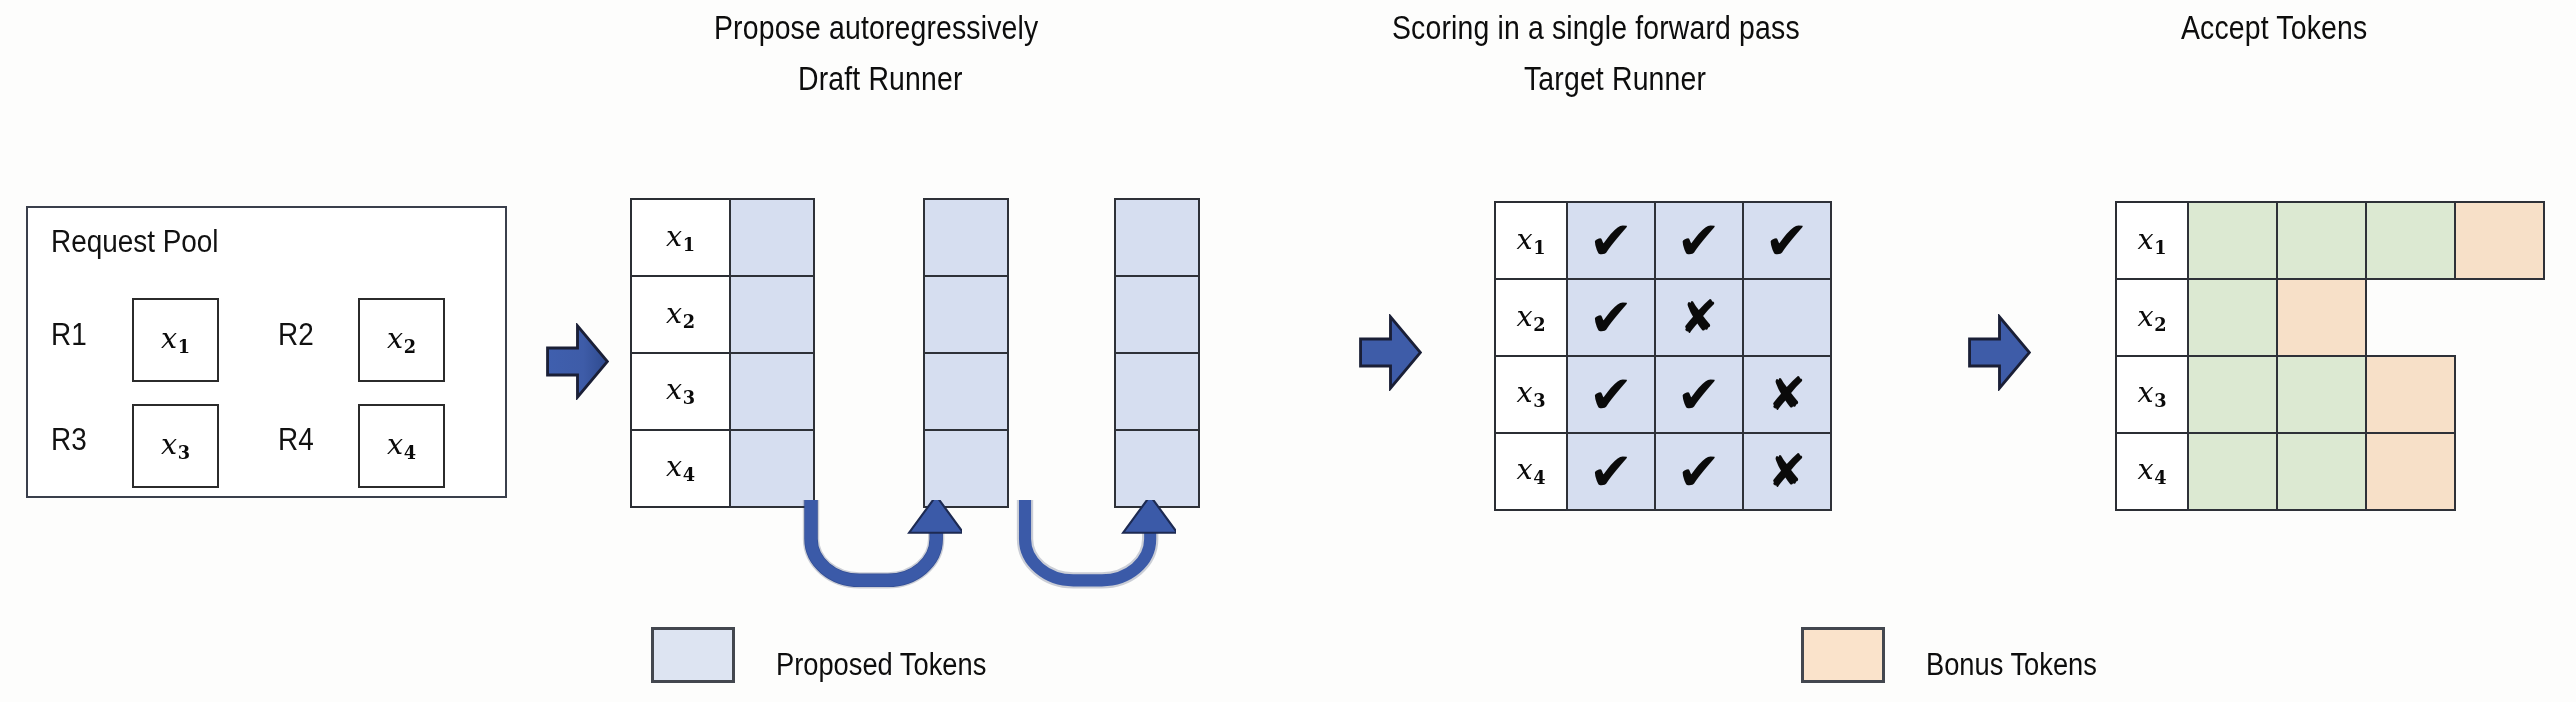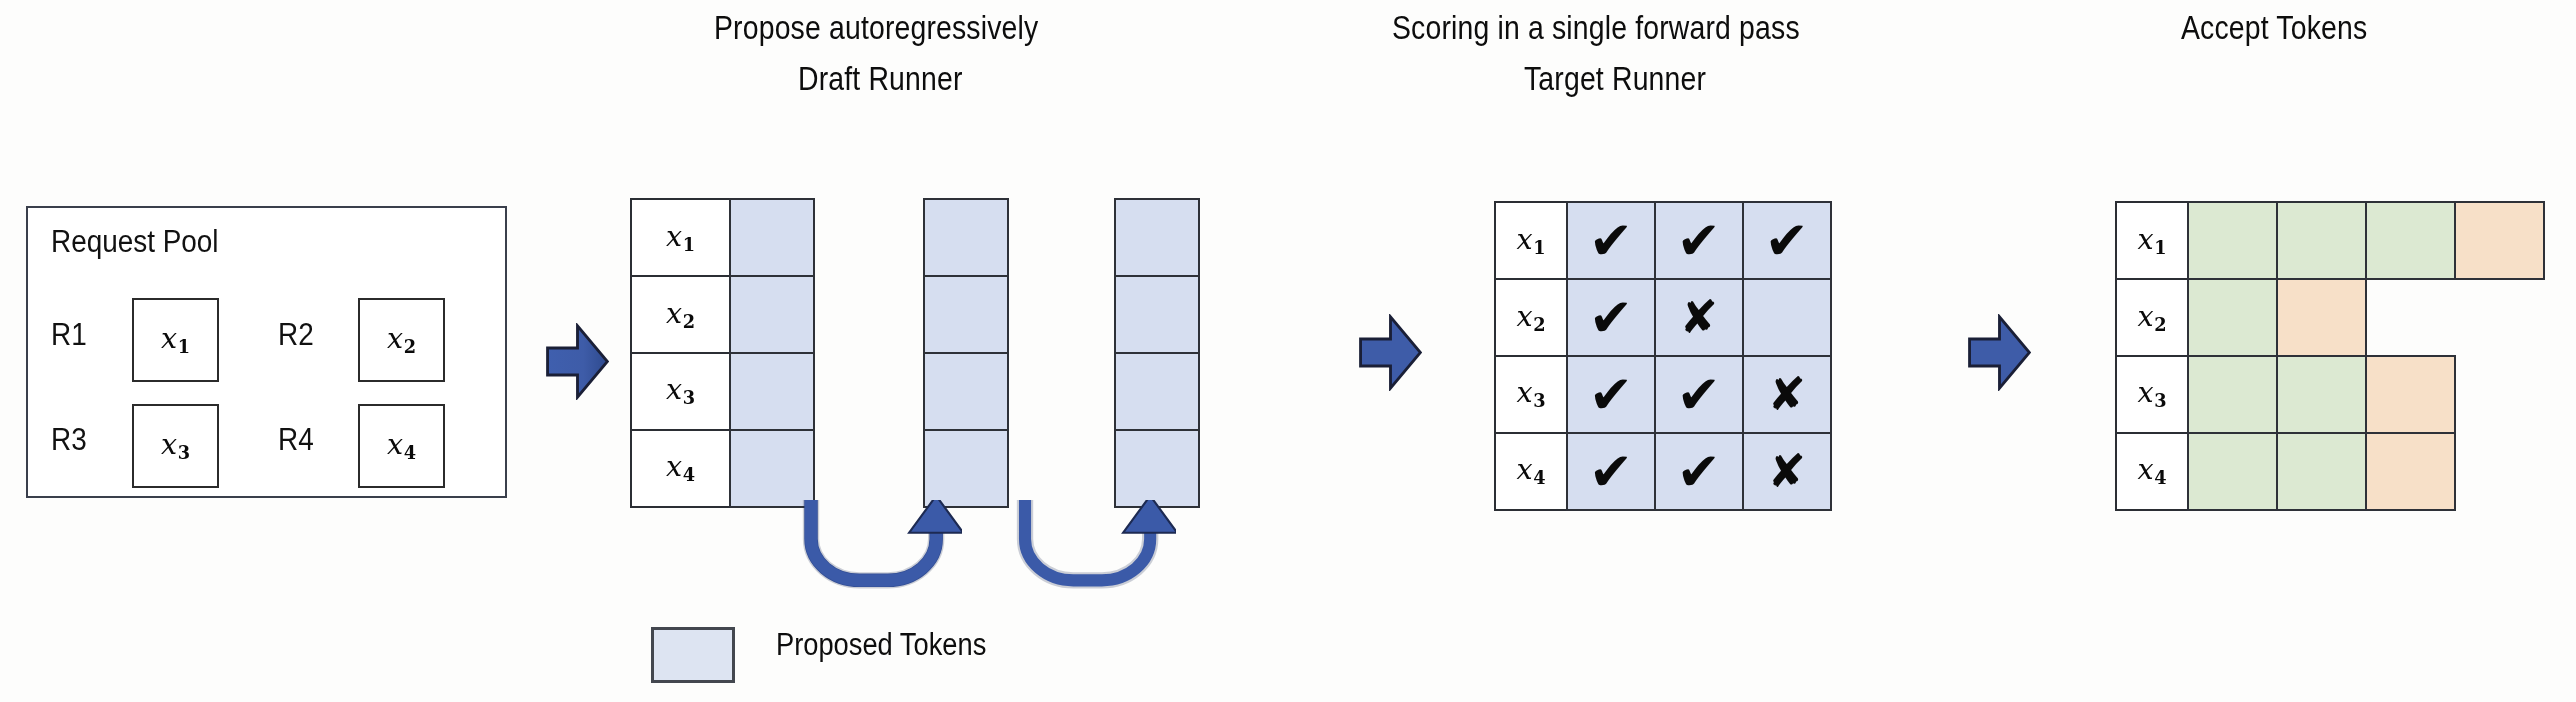--- a/index.html
+++ b/index.html
@@ -121,21 +121,21 @@
     font-weight: bold;
     color: #0a0a0a;
     line-height: 1;
   }
 
   
   .loop-arrow { position: absolute; }
 
   
   #legend { position: absolute; left: 0; top: 620px; width: 2576px; height: 71px; }
-  .legend-item { position: absolute; display: flex; align-items: flex-start; }
+  .legend-item { position: absolute; display: flex; align-items: flex-end; }
   .legend-swatch {
     width: 84px;
     height: 56px;
     border: 3.6px solid #43474f;
     box-sizing: border-box;
   }
   .legend-swatch.proposed { background: #dde4f2; }
   .legend-swatch.accepted { background: #e1ebd8; }
   .legend-swatch.bonus    { background: #fae3cb; }
   .legend-label {
@@ -375,16 +375,20 @@
         <div class="cell bonus" style="width: 91px; height: 79px;"></div>
         <div class="cell empty" style="width: 91px; height: 79px;"></div>
       </div>
     </div>
 
   <div id="legend">
     <div class="legend-item" style="left:651px; top:7.1px;">
       <div class="legend-swatch proposed"></div>
       <div class="legend-label">Proposed Tokens</div>
     </div>
+    <div class="legend-item" style="left:1801px; top:7.1px;">
+      <div class="legend-swatch bonus"></div>
+      <div class="legend-label">Bonus Tokens</div>
+    </div>
   </div>
 
 </div>
 
 
 </body></html>

